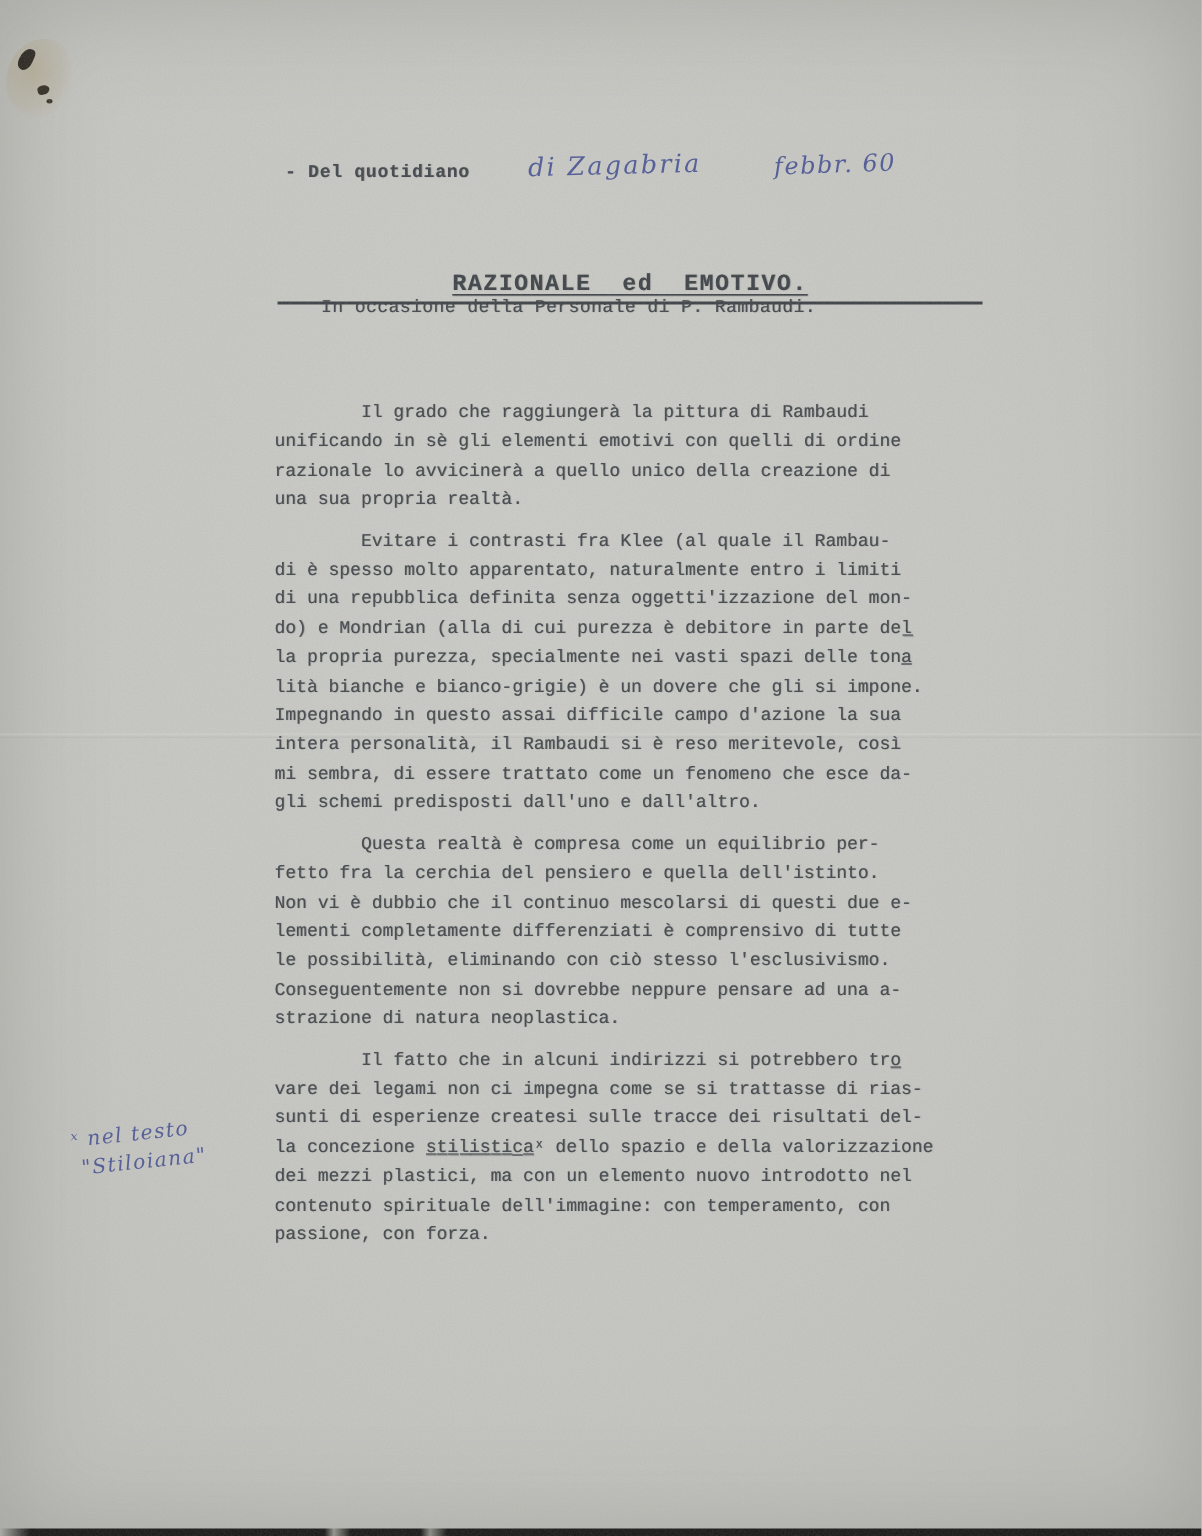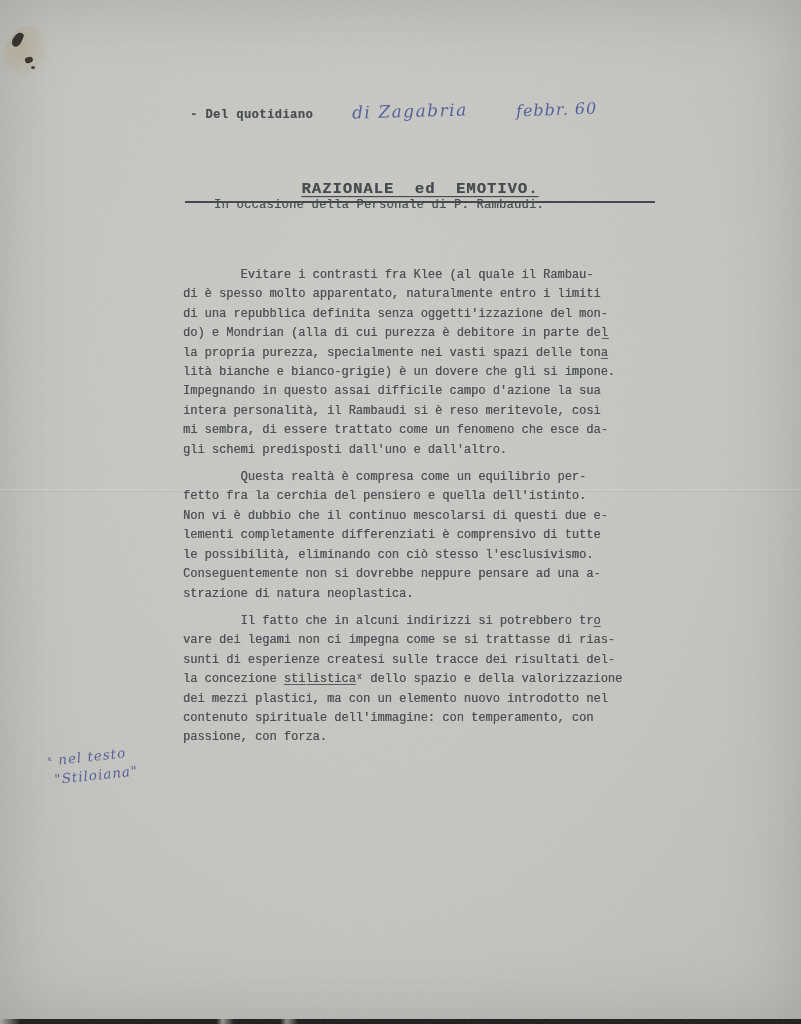--- a/index.html
+++ b/index.html
@@ -195,20 +195,24 @@
 <div class="hand hand-place">di Zagabria</div>
 <div class="hand hand-date">febbr. 60</div>
 
 <div class="title-block">
   <span class="typed-title">RAZIONALE  ed  EMOTIVO.</span>
 </div>
 
 <div class="typed subtitle">In occasione della Personale di P. Rambaudi.</div>
 
 <div class="body-text">
+  <div class="typed para">        Il grado che raggiungerà la pittura di Rambaudi
+unificando in sè gli elementi emotivi con quelli di ordine
+razionale lo avvicinerà a quello unico della creazione di
+una sua propria realtà.</div>
   <div class="typed para">        Evitare i contrasti fra Klee (al quale il Rambau-
 di è spesso molto apparentato, naturalmente entro i limiti
 di una repubblica definita senza oggetti'izzazione del mon-
 do) e Mondrian (alla di cui purezza è debitore in parte del̲
 la propria purezza, specialmente nei vasti spazi delle tona̲
 lità bianche e bianco-grigie) è un dovere che gli si impone.
 Impegnando in questo assai difficile campo d'azione la sua
 intera personalità, il Rambaudi si è reso meritevole, così
 mi sembra, di essere trattato come un fenomeno che esce da-
 gli schemi predisposti dall'uno e dall'altro.</div>

